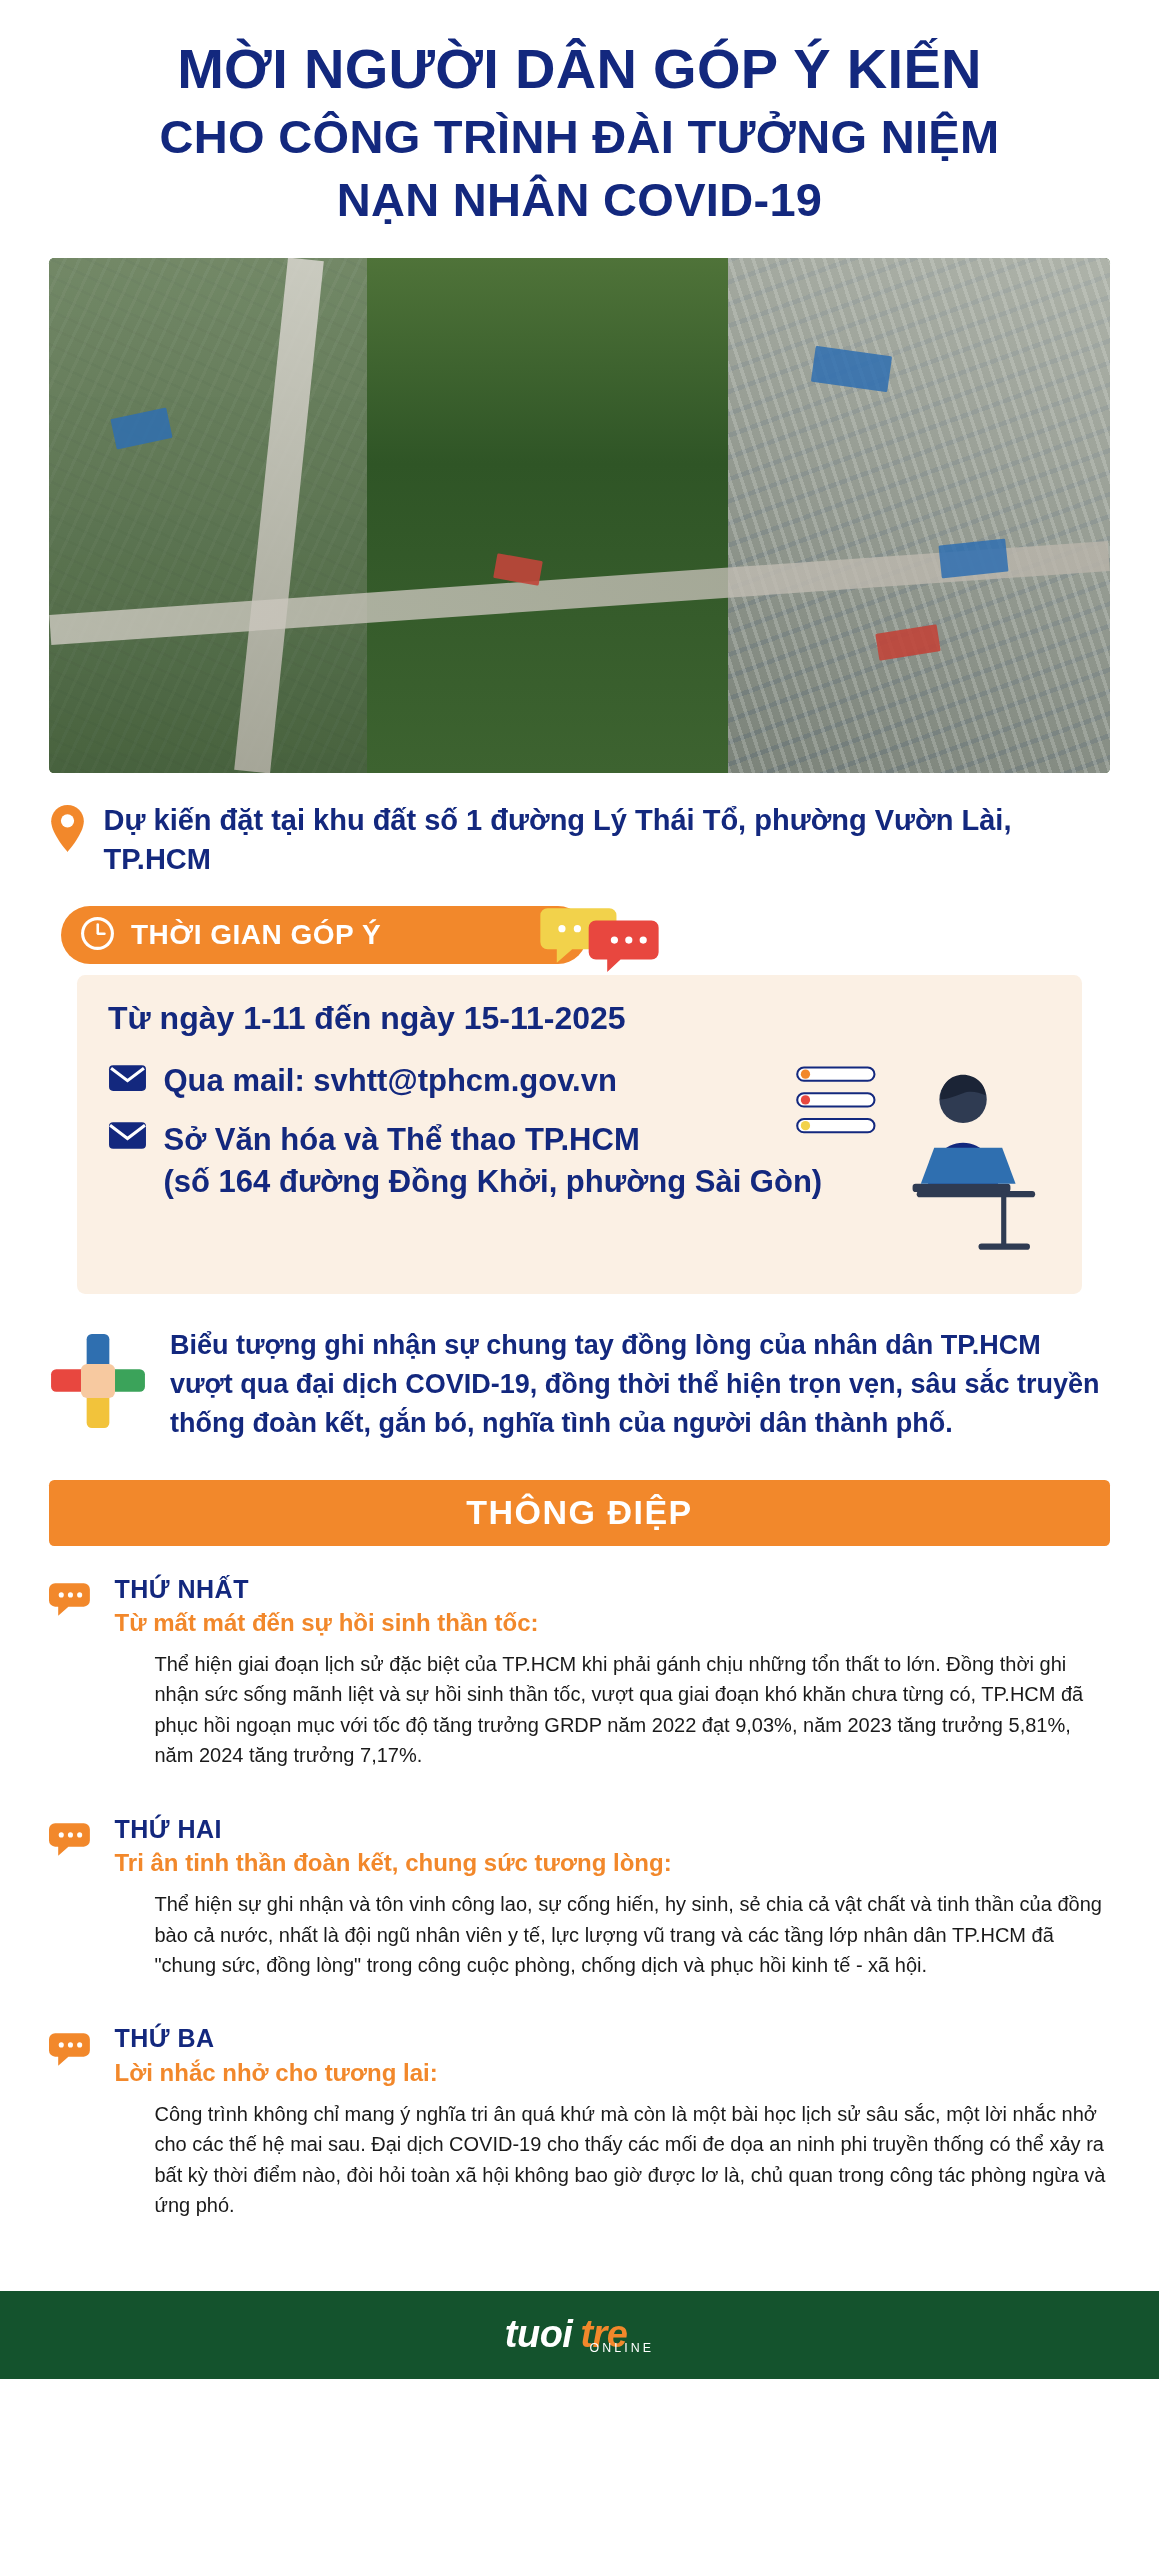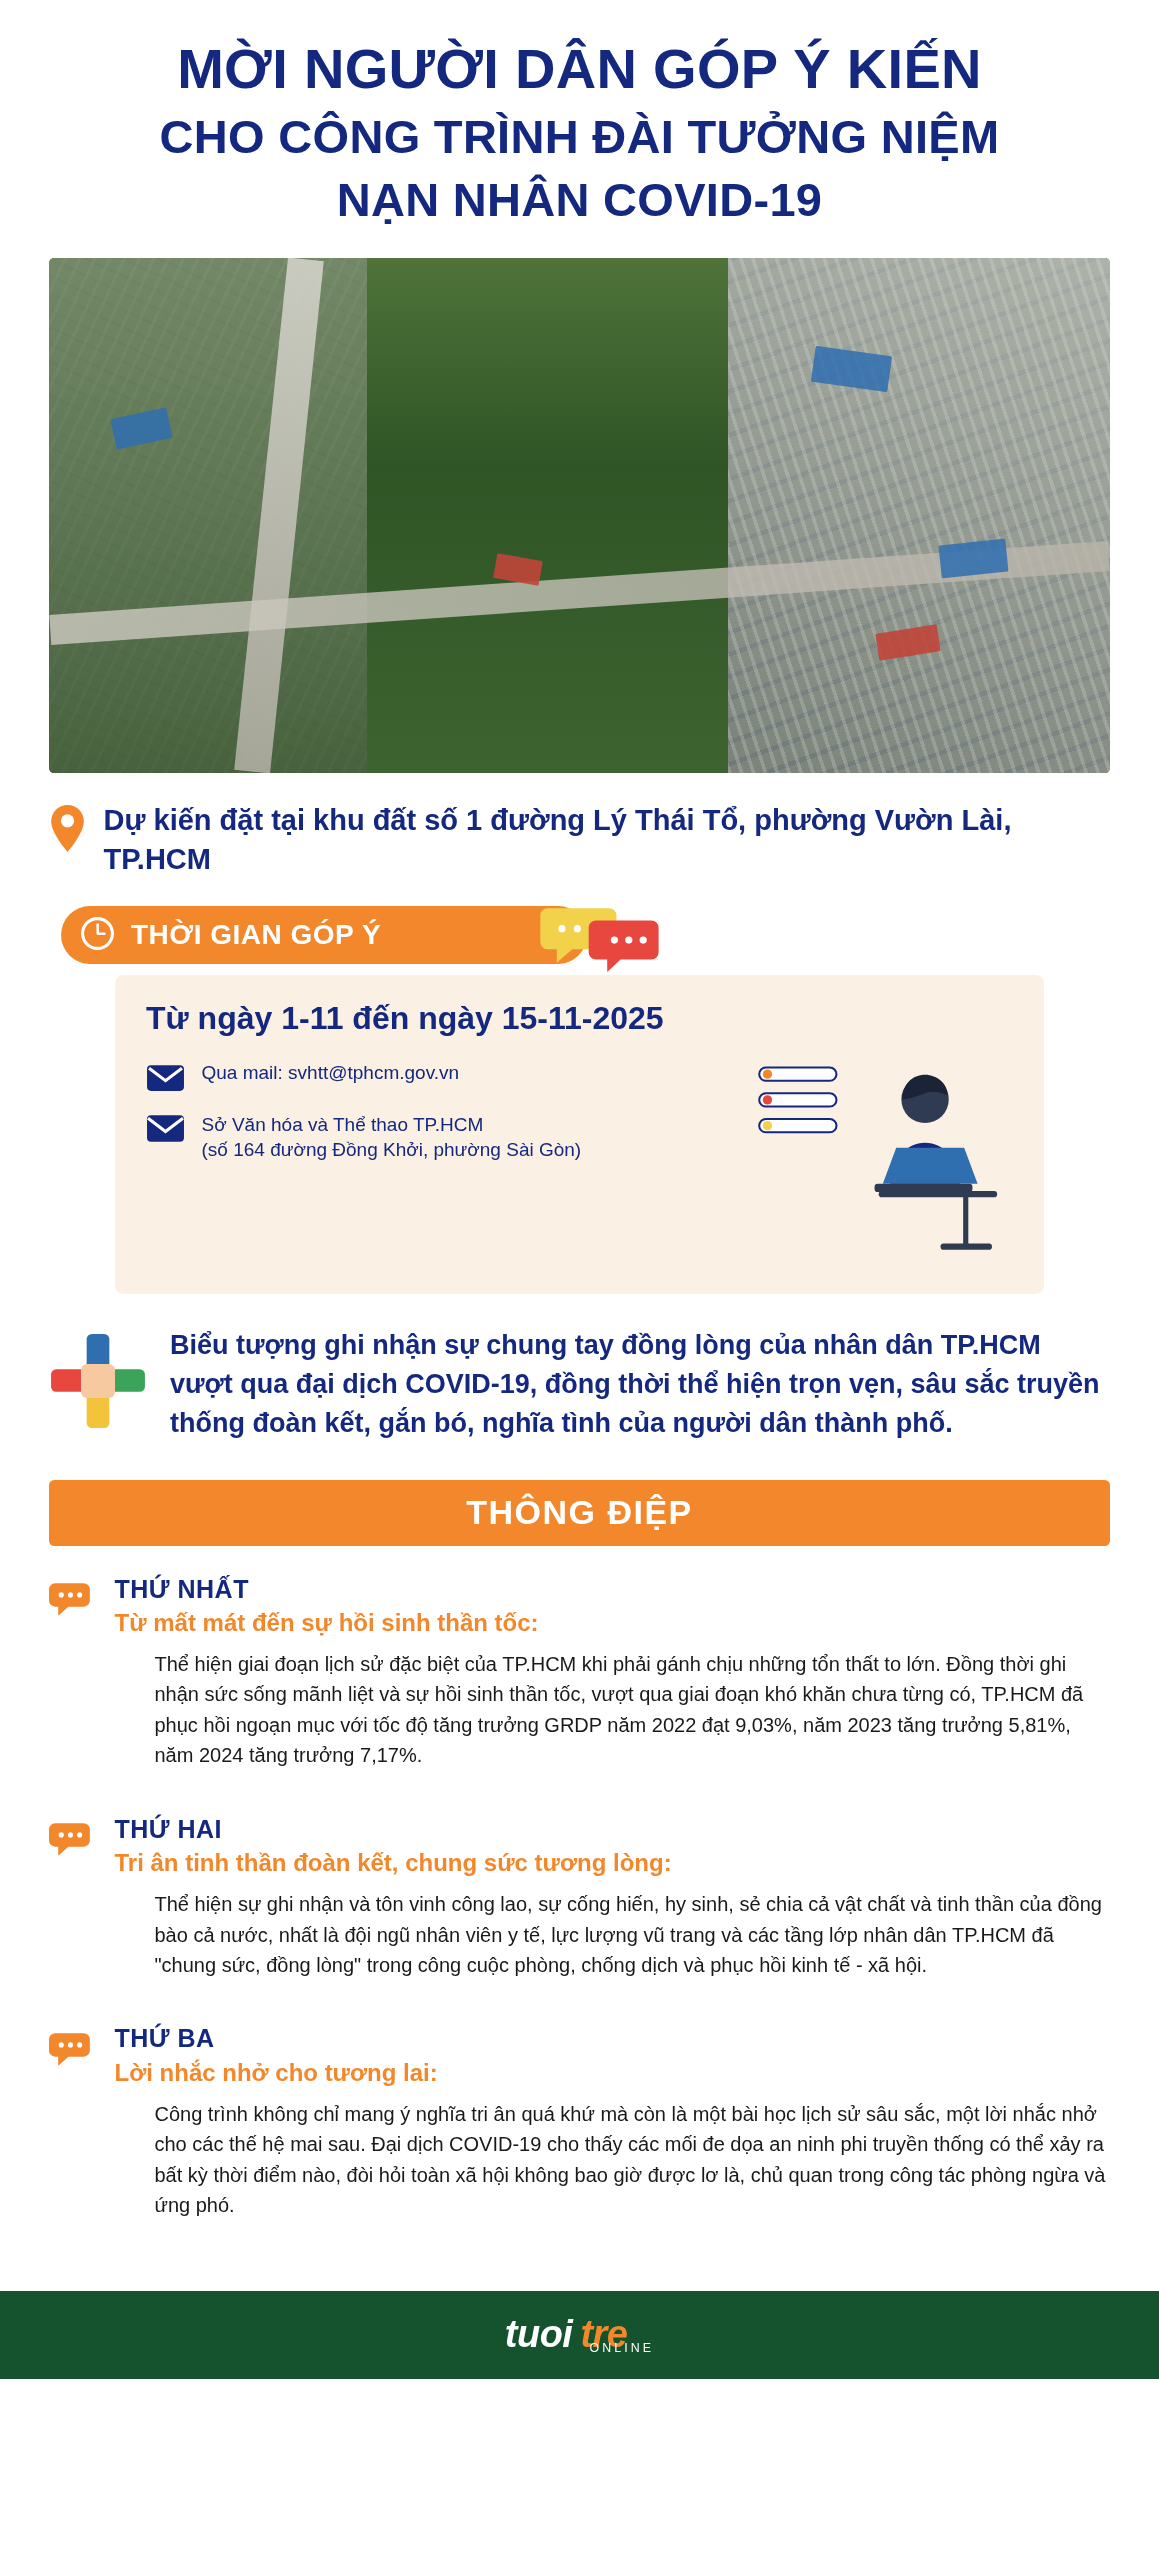--- a/index.html
+++ b/index.html
@@ -141,21 +141,21 @@
     letter-spacing: 0.5px;
   }
   .chat-deco {
     position: absolute;
     left: 489px;
     top: -3.1px;
   }
 
   
   .time-card {
-    width: 929px;
+    width: 1005px;
     margin-top: 11.3px;
     background: #fbf0e4;
     border-radius: 8.2px;
     padding: 25px 31px 29px 31px;
     position: relative;
     overflow: hidden;
     min-height: 319px;
   }
   .time-card h3 {
     font-size: 32px;
@@ -163,23 +163,23 @@
     font-weight: bold;
     margin-bottom: 23px;
   }
   .contact-row {
     display: flex;
     align-items: flex-start;
     gap: 16.5px;
     margin-bottom: 17.5px;
   }
   .contact-text {
-    font-size: 19px;
-    color: #13287e;
-    font-weight: normal;
+    font-size: 31px;
+    color: #13287e;
+    font-weight: bold;
     line-height: 1.34;
   }
   .illus {
     position: absolute;
     right: 20.6px;
     top: 77px;
     width: 268px;
     height: 206px;
   }
 

